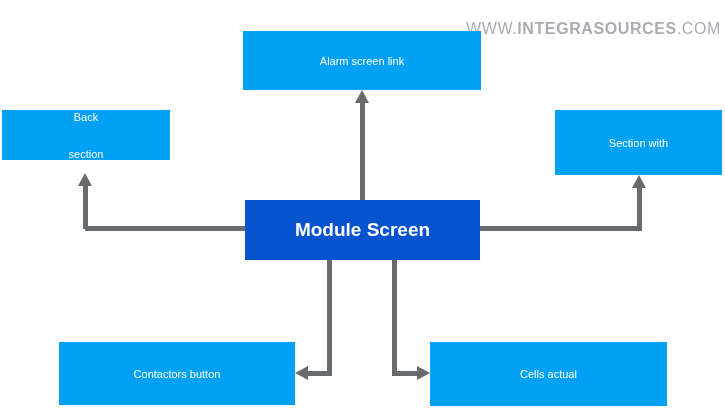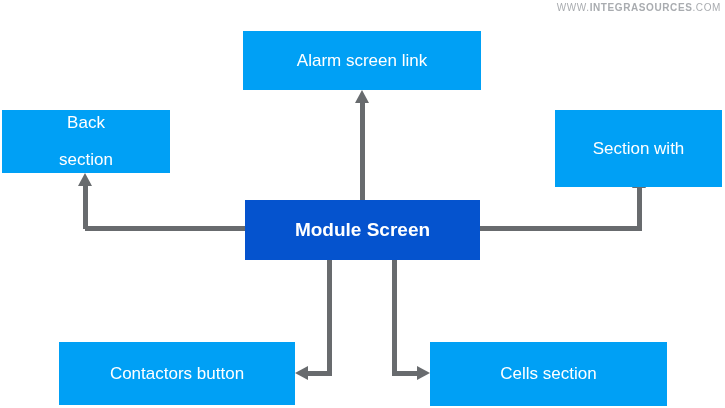--- a/index.html
+++ b/index.html
@@ -14,42 +14,42 @@
   .canvas {
     position: relative;
     width: 725px;
     height: 408px;
     background: var(--bg);
     overflow: hidden;
     font-family: "Liberation Sans", sans-serif;
   }
   .watermark {
     position: absolute;
-    top: 2px;
+    top: 20px;
     right: 4px;
-    font-size: 10px;
+    font-size: 16px;
     letter-spacing: 0.6px;
     color: var(--wm);
     white-space: nowrap;
   }
   .watermark .wm-bold { font-weight: bold; }
   .node {
     position: absolute;
     display: flex;
     flex-direction: column;
     align-items: center;
     justify-content: center;
     text-align: center;
     color: var(--text);
-    font-size: 17px;
+    font-size: 11px;
     line-height: 22px;
   }
   .node-alarm      { left: 243px; top: 31px;  width: 238px; height: 59px; background: var(--secondary); }
-  .node-back       { left: 2px;   top: 110px; width: 168px; height: 63px; background: var(--secondary); gap: 15px; }
-  .node-section    { left: 555px; top: 110px; width: 167px; height: 77px; background: var(--secondary); }
+  .node-back       { left: 2px;   top: 110px; width: 168px; height: 50px; background: var(--secondary); gap: 15px; }
+  .node-section    { left: 555px; top: 110px; width: 167px; height: 65px; background: var(--secondary); }
   .node-center     { left: 245px; top: 200px; width: 235px; height: 60px; background: var(--primary);
                      font-size: 19px; font-weight: bold; align-items: center; }
   .node-contactors { left: 59px;  top: 342px; width: 236px; height: 63px; background: var(--secondary); }
   .node-cells      { left: 430px; top: 342px; width: 237px; height: 64px; background: var(--secondary); }
   .seg  { position: absolute; background: var(--arrow); }
   .head { position: absolute; width: 0; height: 0; }
   .head-up    { border-left: 7px solid transparent; border-right: 7px solid transparent; border-bottom: 13px solid var(--arrow); }
   .head-left  { border-top: 7px solid transparent; border-bottom: 7px solid transparent; border-right: 13px solid var(--arrow); }
   .head-right { border-top: 7px solid transparent; border-bottom: 7px solid transparent; border-left: 13px solid var(--arrow); }
   .a1-line { left: 360px; top: 102px; width: 5px;  height: 98px; }
@@ -108,16 +108,16 @@
 
   <div class="node node-center">
     <span>Module Screen</span>
   </div>
 
   <div class="node node-contactors">
     <span>Contactors button</span>
   </div>
 
   <div class="node node-cells">
-    <span>Cells section</span>
+    <span>Cells actual</span>
   </div>
 
 </div>
 
 </body></html>

